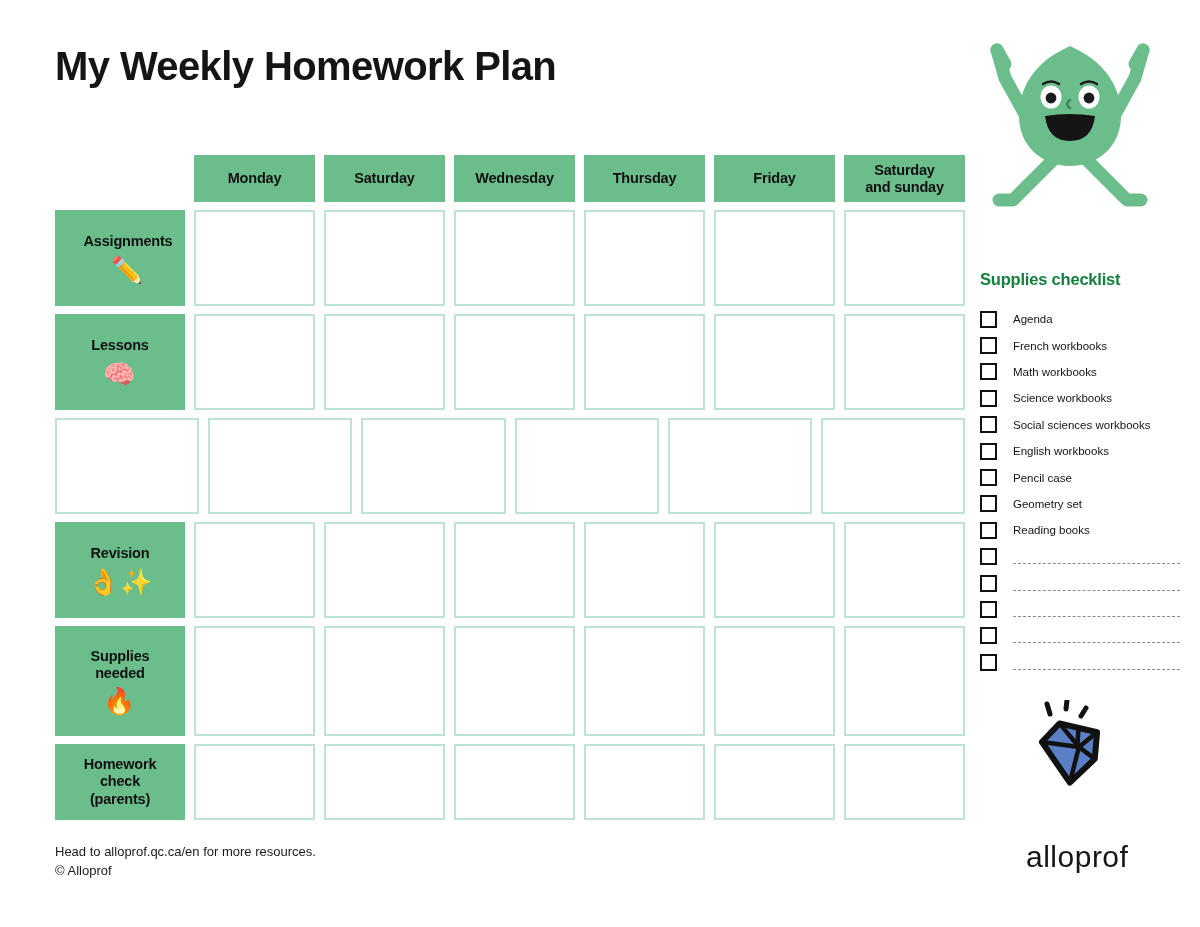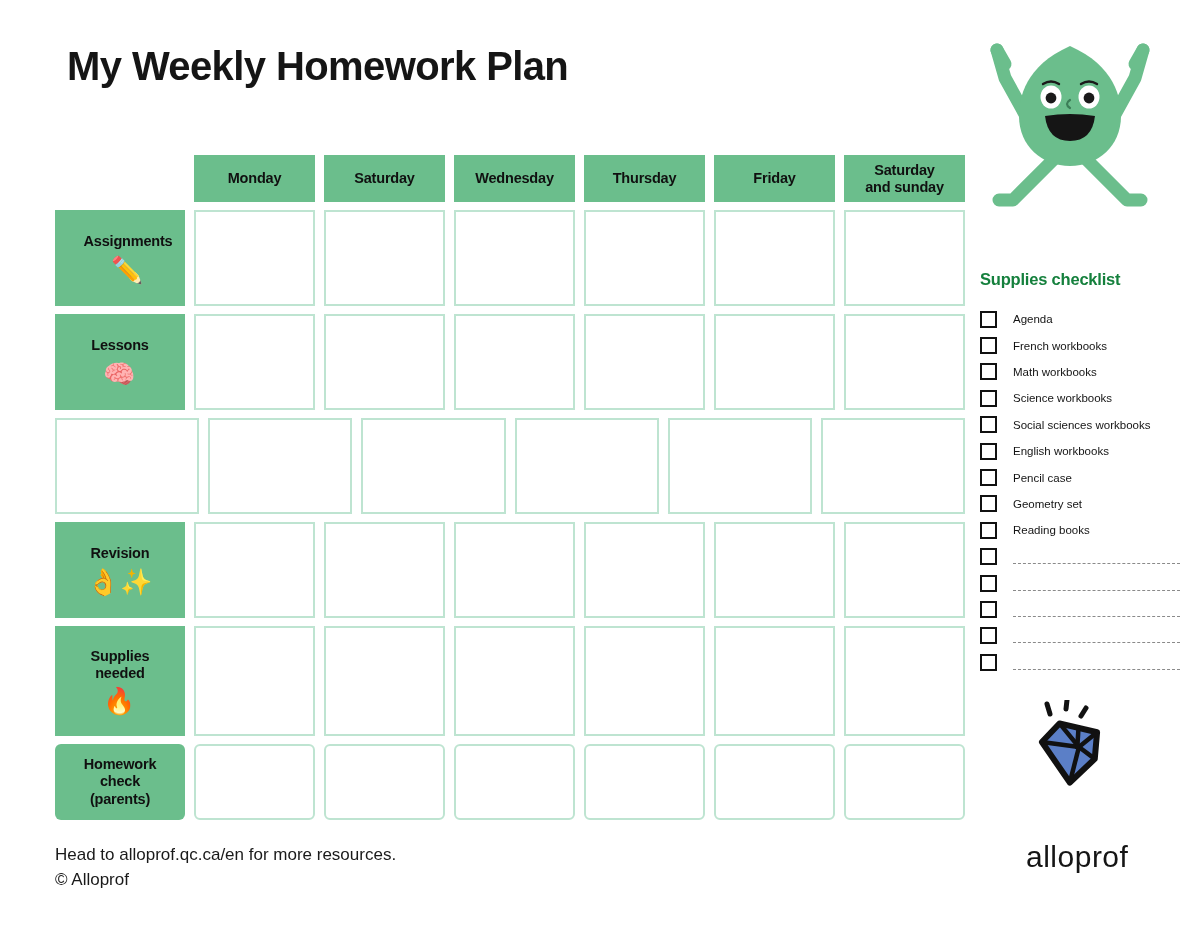--- a/index.html
+++ b/index.html
@@ -17,21 +17,20 @@
 
   
   #page-title {
     position: absolute;
     left: 55px; top: 44px;
     font-size: 40px;
     font-weight: 800;
     letter-spacing: -0.6px;
     color: #151515;
     white-space: nowrap;
-    margin-left: 12px;
   }
 
   
   #planner {
     position: absolute;
     left: 55px; top: 155px;
     width: 910px;
   }
   .grid-row {
     display: flex;
@@ -82,27 +81,27 @@
     background: #ffffff;
     border: 2px solid #BEE4D1;
   }
 
   
   .r-assignments .rowlabel, .r-assignments .daycell { height: 96px; padding-left: 20px; }
   .r-lessons .rowlabel,     .r-lessons .daycell     { height: 96px; }
   .r-reading .rowlabel,     .r-reading .daycell     { height: 96px; }
   .r-revision .rowlabel,    .r-revision .daycell    { height: 96px; }
   .r-supplies .rowlabel,    .r-supplies .daycell    { height: 110px; }
-  .r-check .rowlabel,       .r-check .daycell       { height: 76px; border-radius: 6px; }
+  .r-check .rowlabel,       .r-check .daycell       { height: 76px; }
 
   
   #footer {
     position: absolute;
     left: 55px; top: 843px;
-    font-size: 17px;
+    font-size: 13px;
     line-height: 1.45;
     color: #1a1a1a;
   }
 
   
   #mascot {
     position: absolute;
     left: 975px; top: 28px;
     width: 190px; height: 185px;
   }

